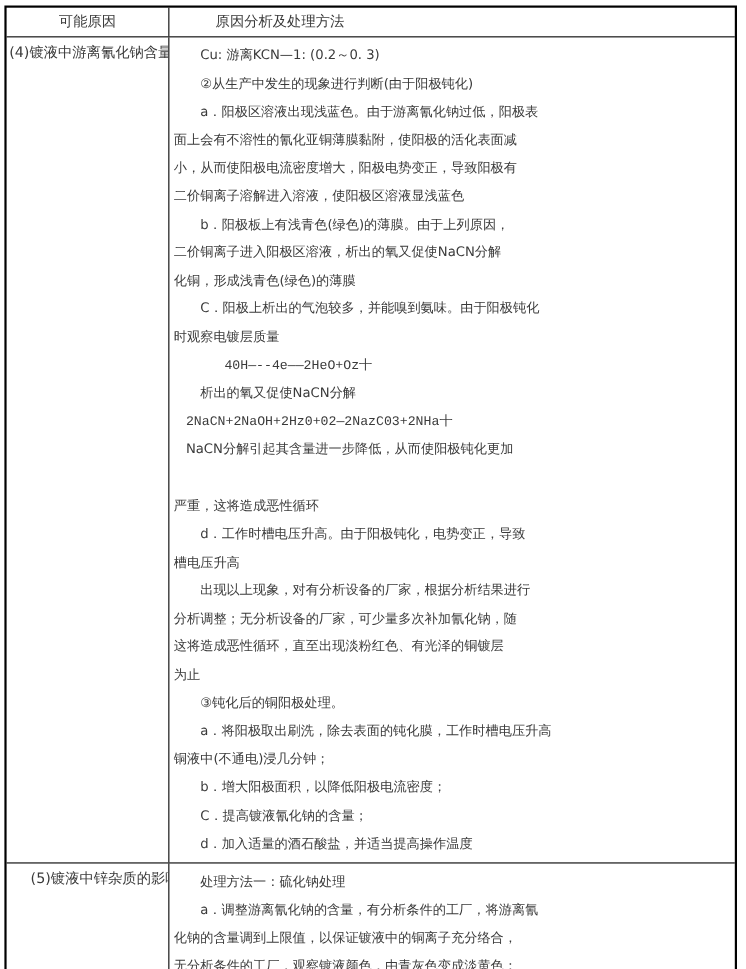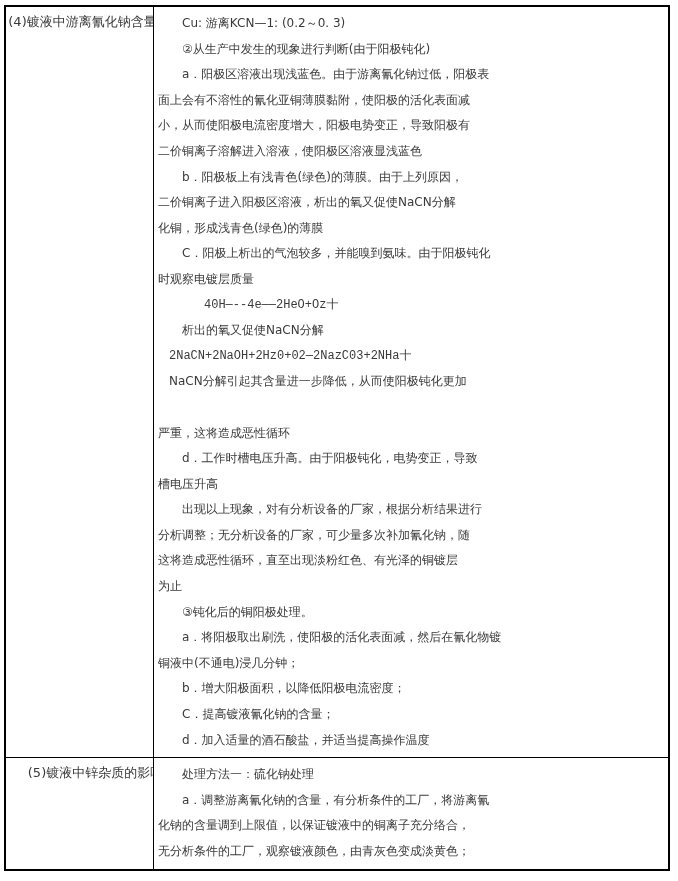--- a/index.html
+++ b/index.html
@@ -72,20 +72,28 @@
   .ind1{padding-left:26px;}
   .ind2{padding-left:48px;}
   .ind3{padding-left:13px;}
   .blank{height:25.6px;}
   .mono{font-family:"Liberation Mono","DejaVu Sans Mono",monospace;font-size:12px;}
 </style>
 </head>
 <body>
 
 <div class="table">
+  <div class="hrow">
+    <div class="hcell-cause">
+      <span>可能原因</span>
+    </div>
+    <div class="hcell-analysis">
+      <span>原因分析及处理方法</span>
+    </div>
+  </div>
   <div id="rows-container">
   <div class="row">
     <div class="cell-cause">
           <div class="cline first">(4)镀液中游</div>
           <div class="cline">离氰化钠含量</div>
           <div class="cline">太低</div>
         </div>
     <div class="cell-analysis">
           <div class="line ind1">Cu: 游离KCN—1: (0.2～0. 3)</div>
           <div class="line ind1">②从生产中发生的现象进行判断(由于阳极钝化)</div>
@@ -104,21 +112,21 @@
           <div class="line ind3">NaCN分解引起其含量进一步降低，从而使阳极钝化更加</div>
           <div class="line ind0 blank"></div>
           <div class="line ind0">严重，这将造成恶性循环</div>
           <div class="line ind1">d．工作时槽电压升高。由于阳极钝化，电势变正，导致</div>
           <div class="line ind0">槽电压升高</div>
           <div class="line ind1">出现以上现象，对有分析设备的厂家，根据分析结果进行</div>
           <div class="line ind0">分析调整；无分析设备的厂家，可少量多次补加氰化钠，随</div>
           <div class="line ind0">这将造成恶性循环，直至出现淡粉红色、有光泽的铜镀层</div>
           <div class="line ind0">为止</div>
           <div class="line ind1">③钝化后的铜阳极处理。</div>
-          <div class="line ind1">a．将阳极取出刷洗，使阳极的活化表面减，然后在氰化物镀</div>
+          <div class="line ind1">a．将阳极取出刷洗，除去表面的钝化膜，工作时槽电压升高</div>
           <div class="line ind0">铜液中(不通电)浸几分钟；</div>
           <div class="line ind1">b．增大阳极面积，以降低阳极电流密度；</div>
           <div class="line ind1">C．提高镀液氰化钠的含量；</div>
           <div class="line ind1">d．加入适量的酒石酸盐，并适当提高操作温度</div>
         </div>
   </div>
 
   <div class="row">
     <div class="cell-cause">
           <div class="cline first">(5)镀液中锌</div>

